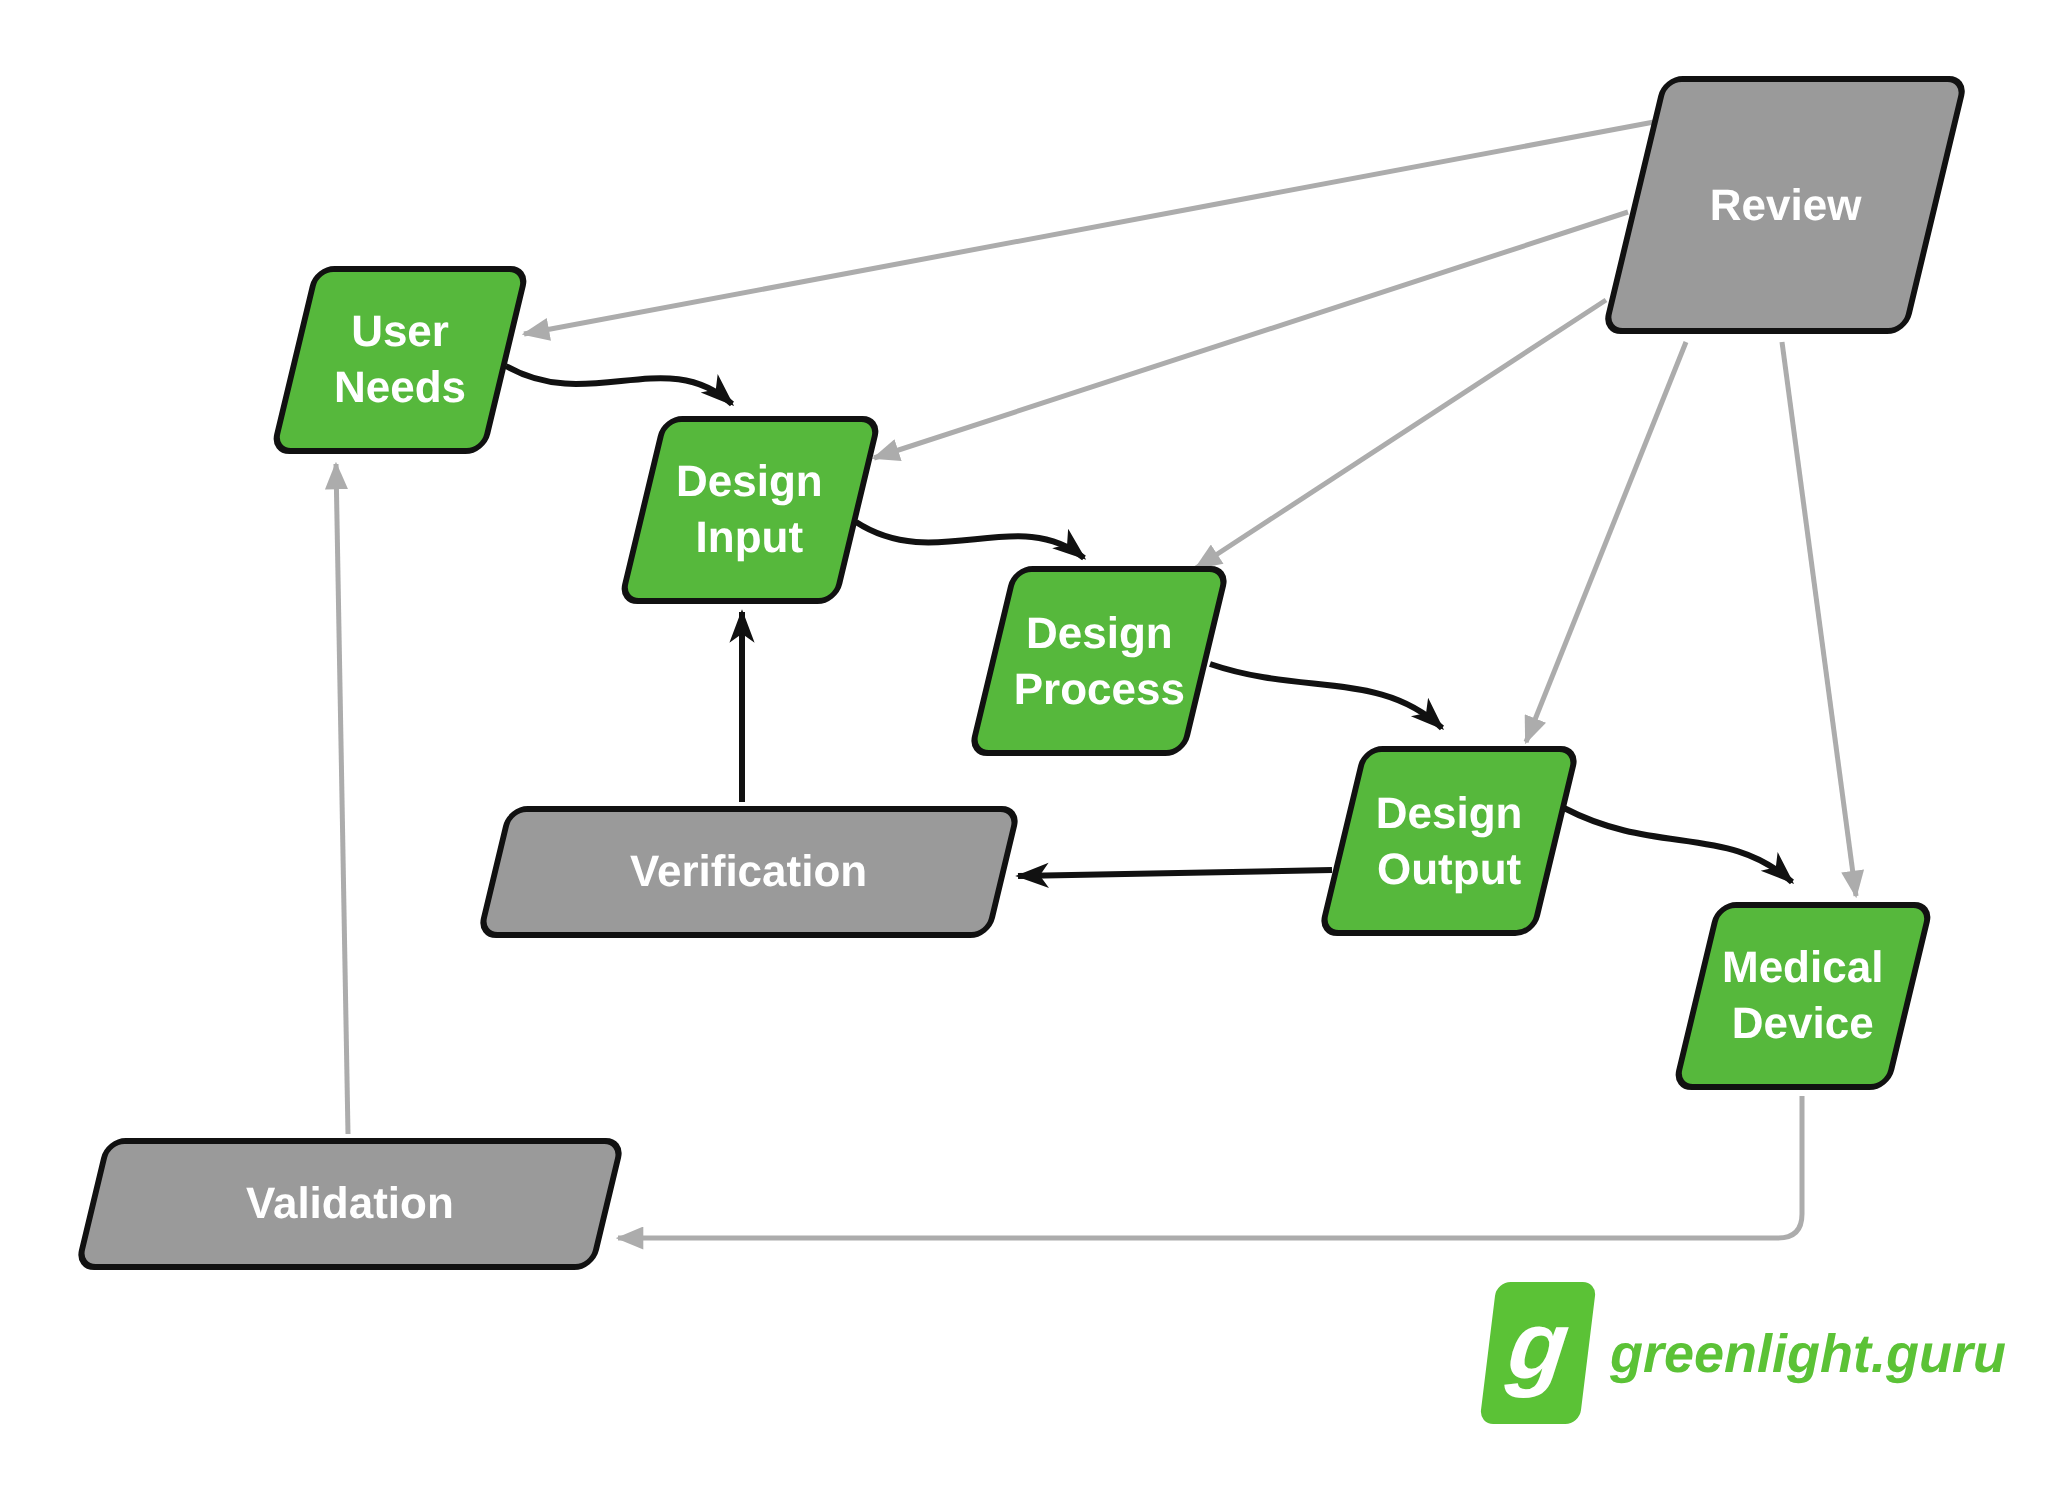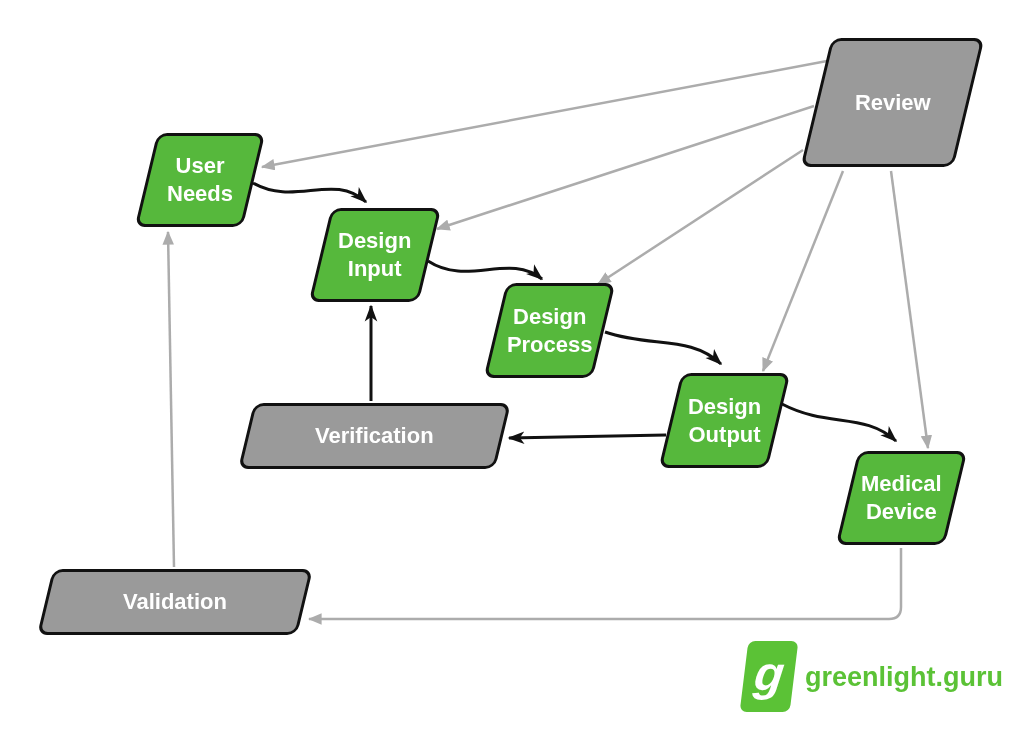--- a/index.html
+++ b/index.html
@@ -55,20 +55,21 @@
     font-style: italic;
     font-size: 48px;
     line-height: 48px;
     transform: translateY(-3px);
   }
   #logo-text {
     position: absolute;
     left: 805px; top: 662px;
     color: #5BC236;
     font-weight: bold;
+    font-style: italic;
     font-size: 27px;
     white-space: nowrap;
   }
 </style>
 </head>
 <body>
 
 <div id="stage">
 
   <svg id="arrows" viewBox="0 0 1024 750" xmlns="http://www.w3.org/2000/svg">

